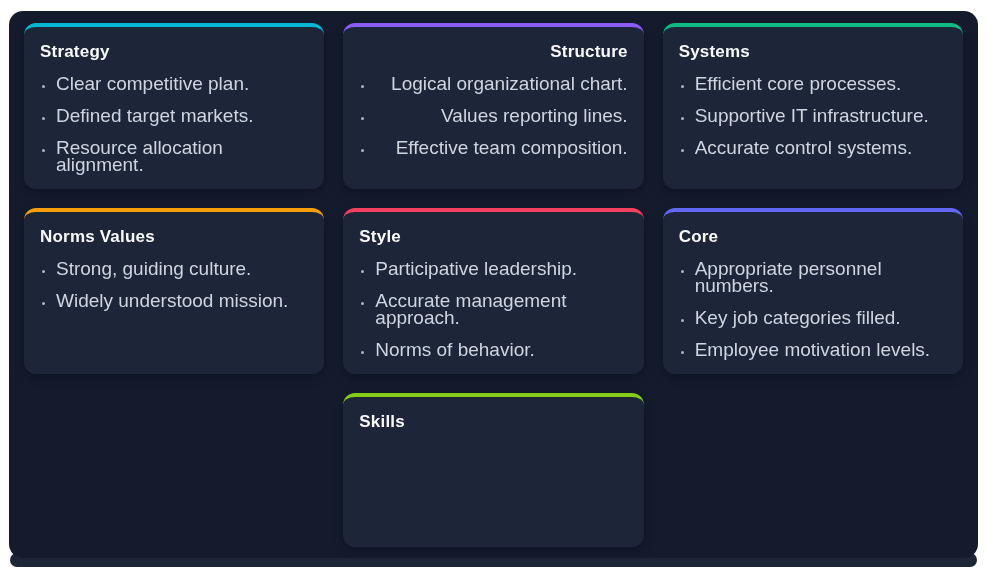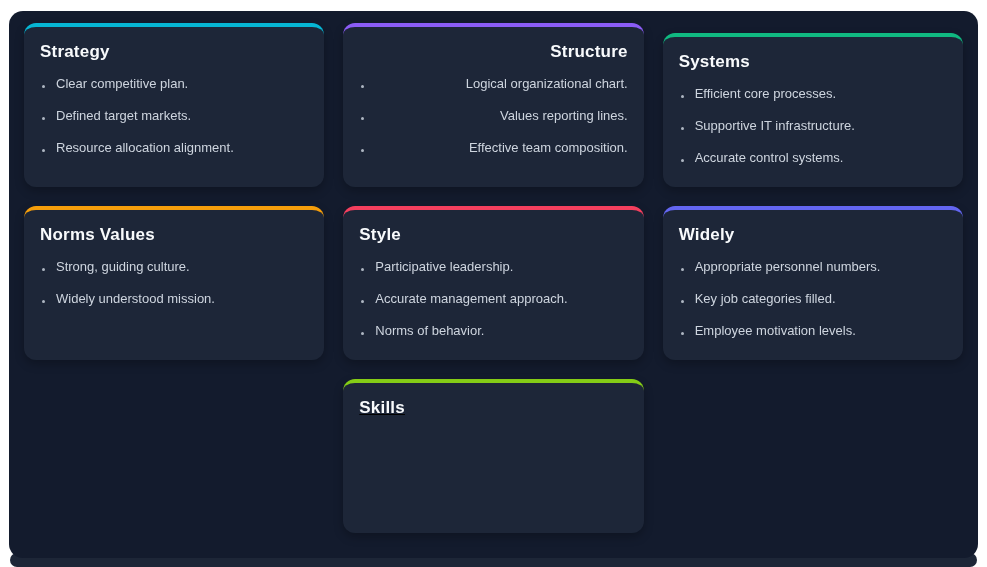--- a/index.html
+++ b/index.html
@@ -51,21 +51,21 @@
     line-height: 22px;
     font-weight: 700;
     color: #f8fafc;
     letter-spacing: 0.2px;
   }
   .card-items { list-style: none; margin: 0; padding: 0; }
   .card-item {
     position: relative;
     padding-left: 16px;
     margin-bottom: 15px;
-    font-size: 13px;
+    font-size: 19px;
     line-height: 17px;
     color: #ced5df;
   }
   .card-item:last-child { margin-bottom: 6px; }
   .bullet-dot {
     position: absolute;
     left: 2px; top: 10px;
     width: 3px; height: 3px;
     border-radius: 50%;
     background: #aeb6c2;
@@ -87,21 +87,21 @@
         </ul>
       </div>
       <div class="card" style="border-top-color: rgb(139, 92, 246); text-align: right;">
         <h2 class="card-title">Structure</h2>
         <ul class="card-items">
           <li class="card-item"><span class="bullet-dot"></span><span>Logical organizational chart.</span></li>
           <li class="card-item"><span class="bullet-dot"></span><span>Values reporting lines.</span></li>
           <li class="card-item"><span class="bullet-dot"></span><span>Effective team composition.</span></li>
         </ul>
       </div>
-      <div class="card" style="border-top-color: rgb(16, 185, 129); margin-top: 10px;">
+      <div class="card" style="border-top-color: rgb(16, 185, 129);">
         <h2 class="card-title">Systems</h2>
         <ul class="card-items">
           <li class="card-item"><span class="bullet-dot"></span><span>Efficient core processes.</span></li>
           <li class="card-item"><span class="bullet-dot"></span><span>Supportive IT infrastructure.</span></li>
           <li class="card-item"><span class="bullet-dot"></span><span>Accurate control systems.</span></li>
         </ul>
       </div>
       <div class="card" style="border-top-color: rgb(245, 158, 11);">
         <h2 class="card-title">Norms Values</h2>
         <ul class="card-items">
@@ -111,24 +111,24 @@
       </div>
       <div class="card" style="border-top-color: rgb(244, 63, 94);">
         <h2 class="card-title">Style</h2>
         <ul class="card-items">
           <li class="card-item"><span class="bullet-dot"></span><span>Participative leadership.</span></li>
           <li class="card-item"><span class="bullet-dot"></span><span>Accurate management approach.</span></li>
           <li class="card-item"><span class="bullet-dot"></span><span>Norms of behavior.</span></li>
         </ul>
       </div>
       <div class="card" style="border-top-color: rgb(99, 102, 241);">
-        <h2 class="card-title">Widely</h2>
+        <h2 class="card-title">Core</h2>
         <ul class="card-items">
           <li class="card-item"><span class="bullet-dot"></span><span>Appropriate personnel numbers.</span></li>
           <li class="card-item"><span class="bullet-dot"></span><span>Key job categories filled.</span></li>
           <li class="card-item"><span class="bullet-dot"></span><span>Employee motivation levels.</span></li>
         </ul>
       </div>
-      <div class="card col-2" style="border-top-color: rgb(132, 204, 22); text-decoration: underline;">
+      <div class="card col-2" style="border-top-color: rgb(132, 204, 22);">
         <h2 class="card-title">Skills</h2>
       </div>
     </div>
 </div>
 
 </body></html>

